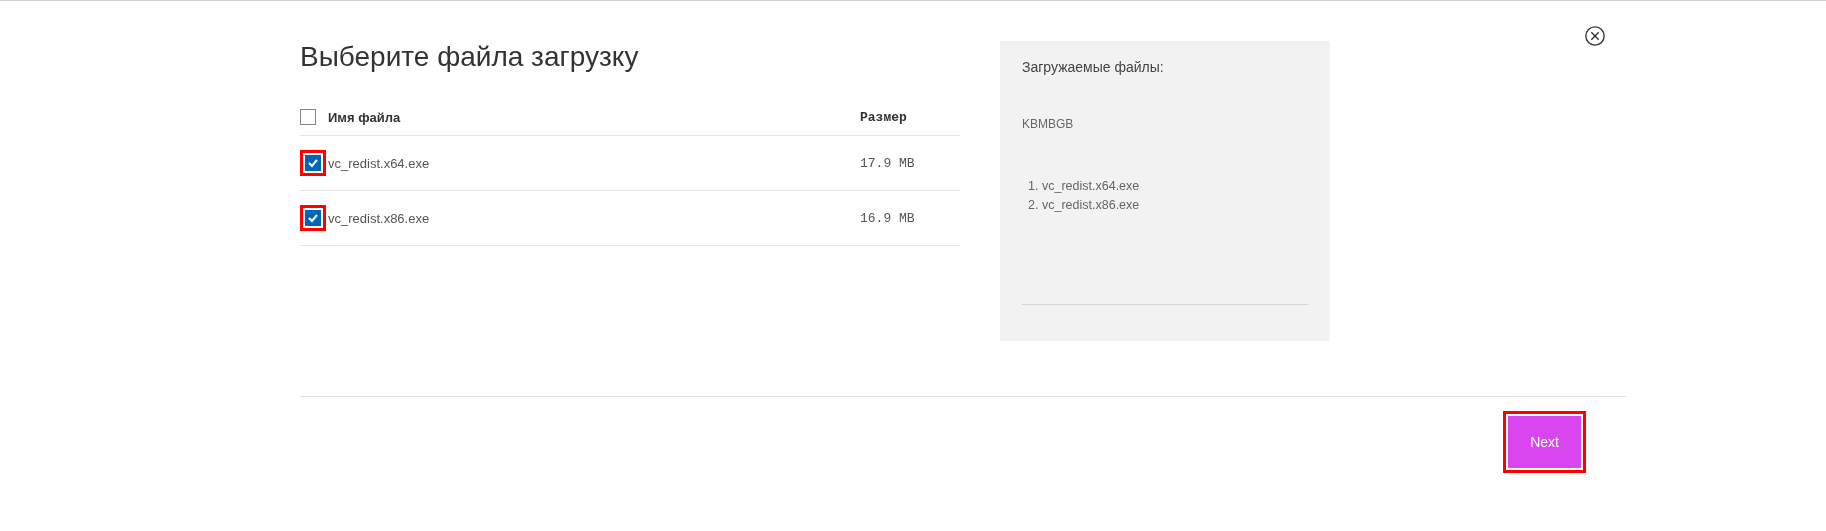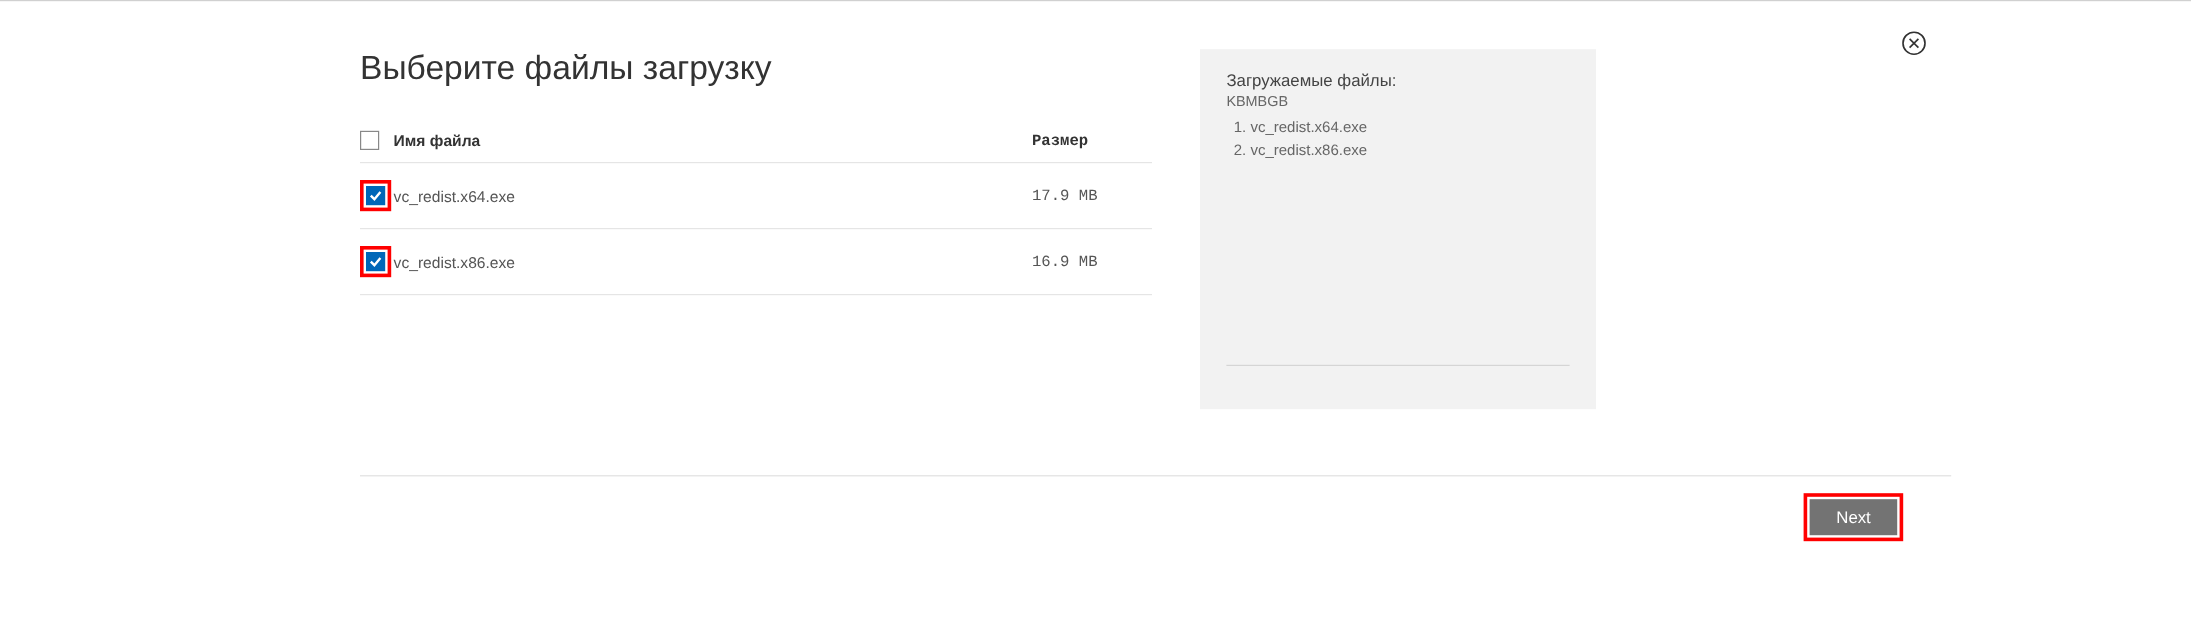--- a/index.html
+++ b/index.html
@@ -91,20 +91,21 @@
 
   
   .summary {
     background: #f2f2f2;
     padding: 18px 22px 22px 22px;
     min-height: 300px;
     display: flex;
     flex-direction: column;
     font-size: 13px;
     color: #555;
+    gap: 40px;
   }
   .summary-title { font-size: 14px; color: #444; margin-bottom: 2px; }
   .summary-sub { font-size: 12px; color: #666; margin-bottom: 6px; }
   .summary-list { list-style: decimal; padding-left: 20px; margin-bottom: auto; }
   .summary-list li { font-size: 12.5px; color: #666; line-height: 1.5; }
   .summary-divider { border-top: 1px solid #d5d5d5; margin: 12px 0 14px 0; }
   .summary-total { font-size: 13px; color: #333; }
 
   
   .bottom-divider {
@@ -115,43 +116,43 @@
     border-top: 1px solid #e0e0e0;
   }
   .next-wrap {
     position: absolute;
     right: 240px;
     top: 410px;
     border: 3px solid #ff0000;
     padding: 2px;
   }
   .next-btn {
-    background: #737373;
+    background: #d946ef;
     color: #fff;
     border: none;
     font-size: 14px;
-    padding: 7px 22px;
+    padding: 18px 22px;
     cursor: pointer;
     font-family: inherit;
   }
 </style>
 </head>
 <body>
 
 <div class="close-btn">
   <svg viewBox="0 0 24 24" fill="none" stroke="#333" stroke-width="1.5">
     <circle cx="12" cy="12" r="10"></circle>
     <line x1="8" y1="8" x2="16" y2="16"></line>
     <line x1="16" y1="8" x2="8" y2="16"></line>
   </svg>
 </div>
 
 <div class="container">
   <div class="left-col">
-    <h1 class="title">Выберите файлы загрузку</h1>
+    <h1 class="title">Выберите файла загрузку</h1>
 
     <div class="file-table">
       <div class="thead">
         <div class="col-check">
           <span class="chk"></span>
         </div>
         <div class="col-name">Имя файла</div>
         <div class="col-size">Размер</div>
       </div>
 

